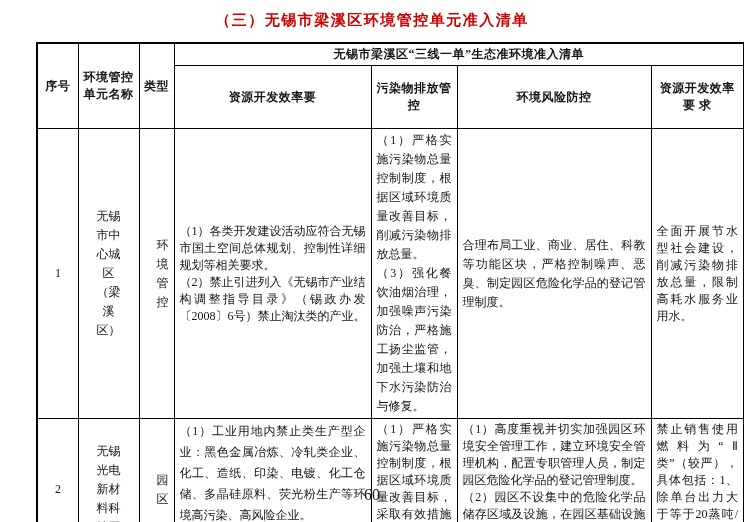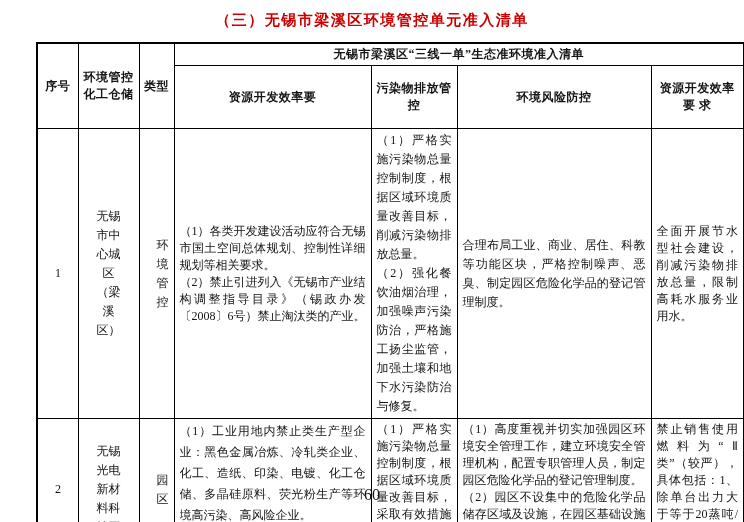--- a/index.html
+++ b/index.html
@@ -66,21 +66,21 @@
         <col style="width:35px">
       <col style="width:197px">
         <col style="width:86px">
         <col style="width:194px">
       <col style="width:93px">
     </colgroup>
     <tbody>
       <tr class="r-span">
         <th rowspan="2"><span class="txt">序号</span></th>
         <th rowspan="2"><span class="txt">环境管控
-化工仓储</span></th>
+单元名称</span></th>
         <th rowspan="2"><span class="txt">类型</span></th>
         <th colspan="4"><span class="txt">无锡市梁溪区“三线一单”生态准环境准入清单</span></th>
       </tr>
       <tr class="r-head">
         <th><span class="txt">资源开发效率要</span></th>
         <th><span class="txt">污染物排放管控</span></th>
         <th><span class="txt">环境风险防控</span></th>
         <th><span class="txt">资源开发效率要
 求</span></th>
       </tr>
@@ -88,21 +88,21 @@
       <tr class="r1">
         <td class="num"><span class="txt">1</span></td>
         <td class="name"><span class="txt">无锡市中心城区（梁溪区）</span></td>
         <td class="type"><span class="txt">环境管控</span></td>
         <td class="para">
             <div class="txt">（1）各类开发建设活动应符合无锡市国土空间总体规划、控制性详细规划等相关要求。
 （2）禁止引进列入《无锡市产业结构调整指导目录》（锡政办发〔2008〕6号）禁止淘汰类的产业。</div>
           </td>
         <td class="para top lh19">
             <div class="txt">（1）严格实施污染物总量控制制度，根据区域环境质量改善目标，削减污染物排放总量。
-（2）强化餐饮油烟治理，加强噪声污染防治，严格施工扬尘监管，加强土壤和地下水污染防治与修复。</div>
+（3）强化餐饮油烟治理，加强噪声污染防治，严格施工扬尘监管，加强土壤和地下水污染防治与修复。</div>
           </td>
         <td class="para lh19">
             <div class="txt">合理布局工业、商业、居住、科教等功能区块，严格控制噪声、恶臭、制定园区危险化学品的登记管理制度。</div>
           </td>
         <td class="para">
             <div class="txt">全面开展节水型社会建设，削减污染物排放总量，限制高耗水服务业用水。</div>
           </td>
       </tr>
 
       <tr class="r2">

